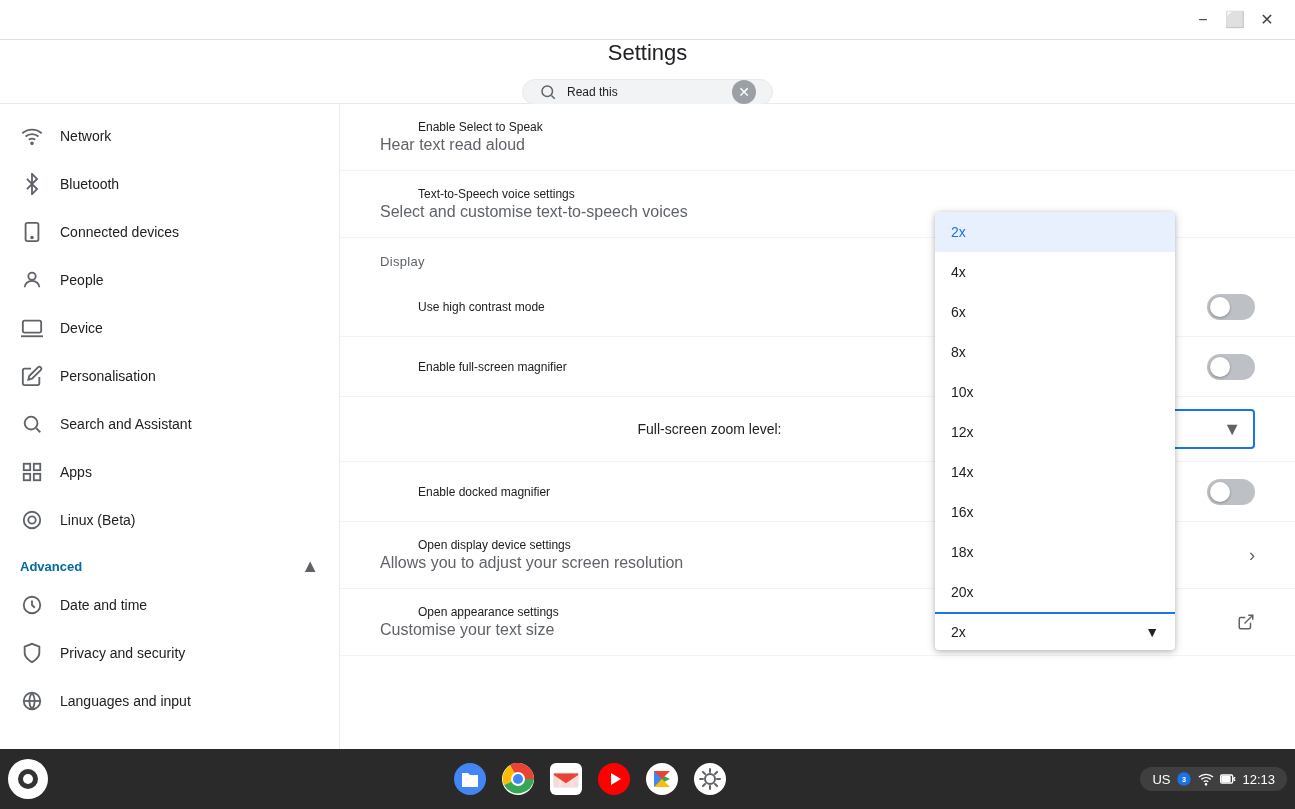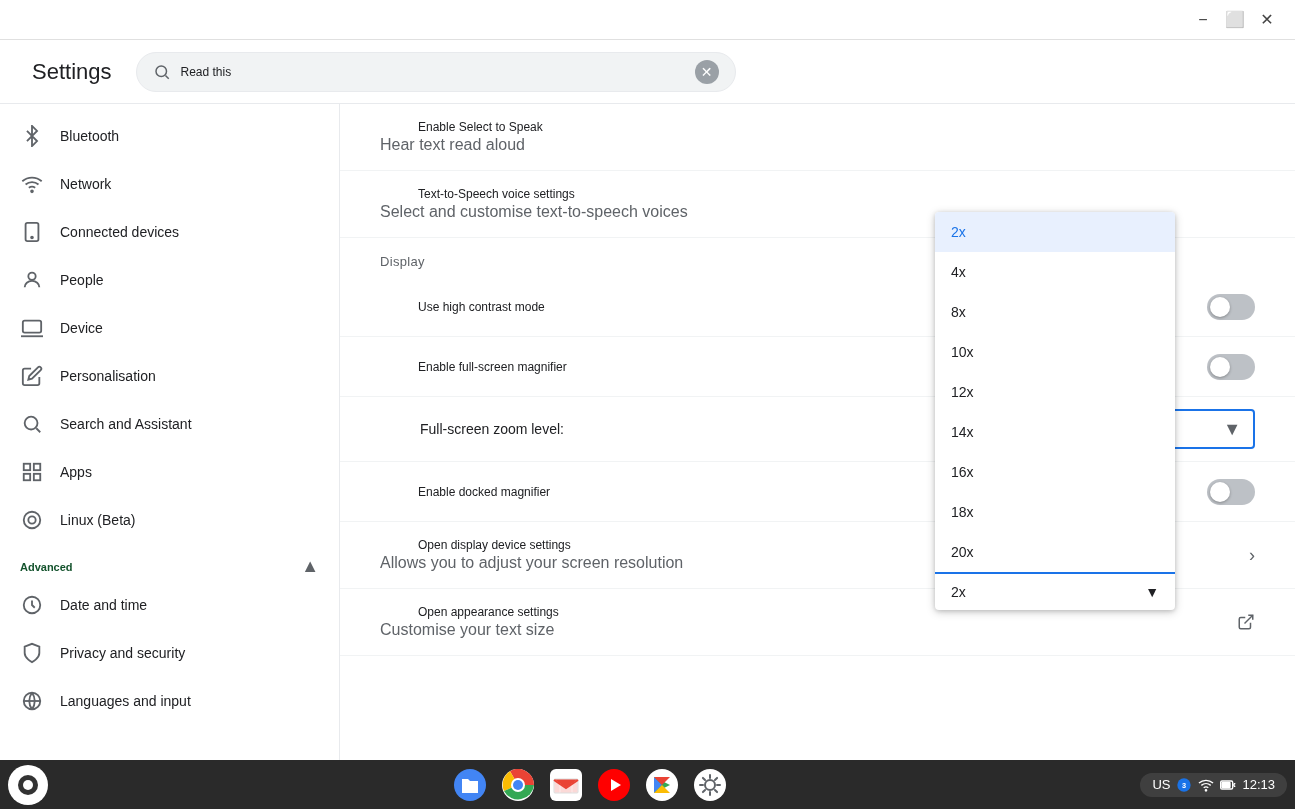--- a/index.html
+++ b/index.html
@@ -46,24 +46,25 @@
       background: #fff;
       overflow: hidden;
     }
 
     
     .header {
       height: 64px;
       background: #fff;
       display: flex;
       align-items: center;
-      padding: 0 32px;
+      padding: 0 16px;
       border-bottom: 1px solid #e8eaed;
       flex-shrink: 0;
-      gap: 24px;
+      gap: 13px;
+      flex-direction: column;
     }
     .header-title {
       font-size: 22px;
       font-weight: 400;
       color: #202124;
       white-space: nowrap;
     }
     .search-bar {
       flex: 1;
       max-width: 600px;
@@ -138,23 +139,23 @@
       font-size: 14px;
       color: #202124;
     }
     .sidebar-section {
       padding: 12px 20px 4px;
       display: flex;
       align-items: center;
       justify-content: space-between;
     }
     .sidebar-section-label {
-      font-size: 11px;
+      font-size: 13px;
       font-weight: 600;
-      color: #14532d;
+      color: #0369a1;
     }
     .sidebar-section-arrow {
       color: #5f6368;
       font-size: 18px;
     }
 
     
     .content {
       flex: 1;
       overflow-y: auto;
@@ -220,20 +221,21 @@
       box-shadow: 0 1px 3px rgba(0,0,0,0.3);
     }
 
     
     .zoom-row {
       display: flex;
       align-items: center;
       padding: 12px 40px 12px 80px;
       border-bottom: 1px solid #f1f3f4;
       gap: 16px;
+      text-align: center;
     }
     .zoom-label {
       font-size: 14px;
       color: #202124;
       flex: 1;
     }
     .dropdown-select {
       width: 240px;
       height: 40px;
       border: 2px solid #1a73e8;
@@ -266,21 +268,21 @@
       padding: 12px 16px;
       font-size: 14px;
       color: #202124;
       cursor: pointer;
       border-bottom: none;
     }
     .dropdown-option.selected { background: #e8f0fe; color: #1a73e8; font-weight: 500; }
 
     
     .taskbar {
-      height: 49px;
+      height: 60px;
       background: #2a2a2a;
       display: flex;
       align-items: center;
       padding: 0 8px;
       flex-shrink: 0;
       gap: 4px;
     }
     .taskbar-launcher {
       width: 40px;
       height: 40px;
@@ -349,36 +351,36 @@
     </div>
   </div>
 
   <div class="body">
 
     <div class="sidebar">
 
       <div class="sidebar-item">
         <span class="sidebar-icon">
           <svg width="22" height="22" viewBox="0 0 24 24" fill="none" stroke="#5f6368" stroke-width="2">
-            <polyline points="6.5 6.5 17.5 17.5 12 23 12 1 17.5 6.5 6.5 17.5"></polyline>
-          </svg>
-        </span>
-        <span class="sidebar-label">Bluetooth</span>
-      </div>
-
-      <div class="sidebar-item">
-        <span class="sidebar-icon">
-          <svg width="22" height="22" viewBox="0 0 24 24" fill="none" stroke="#5f6368" stroke-width="2">
             <path d="M5 12.55a11 11 0 0 1 14.08 0"></path>
             <path d="M1.42 9a16 16 0 0 1 21.16 0"></path>
             <path d="M8.53 16.11a6 6 0 0 1 6.95 0"></path>
             <circle cx="12" cy="20" r="1" fill="#5f6368"></circle>
           </svg>
         </span>
         <span class="sidebar-label">Network</span>
+      </div>
+
+      <div class="sidebar-item">
+        <span class="sidebar-icon">
+          <svg width="22" height="22" viewBox="0 0 24 24" fill="none" stroke="#5f6368" stroke-width="2">
+            <polyline points="6.5 6.5 17.5 17.5 12 23 12 1 17.5 6.5 6.5 17.5"></polyline>
+          </svg>
+        </span>
+        <span class="sidebar-label">Bluetooth</span>
       </div>
 
       <div class="sidebar-item">
         <span class="sidebar-icon">
           <svg width="22" height="22" viewBox="0 0 24 24" fill="none" stroke="#5f6368" stroke-width="2">
             <rect x="5" y="2" width="14" height="20" rx="2"></rect>
             <circle cx="12" cy="18" r="1" fill="#5f6368"></circle>
           </svg>
         </span>
         <span class="sidebar-label">Connected devices</span>
@@ -547,20 +549,21 @@
             <path d="M18 13v6a2 2 0 0 1-2 2H5a2 2 0 0 1-2-2V8a2 2 0 0 1 2-2h6"></path>
             <polyline points="15 3 21 3 21 9"></polyline>
             <line x1="10" y1="14" x2="21" y2="3"></line>
           </svg>
         </span>
       </div>
 
       <div class="dropdown-popup">
         <div class="dropdown-option selected">2x</div>
         <div class="dropdown-option">4x</div>
+        <div class="dropdown-option">6x</div>
         <div class="dropdown-option">8x</div>
         <div class="dropdown-option">10x</div>
         <div class="dropdown-option">12x</div>
         <div class="dropdown-option">14x</div>
         <div class="dropdown-option">16x</div>
         <div class="dropdown-option">18x</div>
         <div class="dropdown-option">20x</div>
 
         <div style="border-top:2px solid #1a73e8; padding:10px 16px; display:flex; align-items:center; justify-content:space-between; font-size:14px; color:#202124; cursor:pointer;">
           <span>2x</span>

